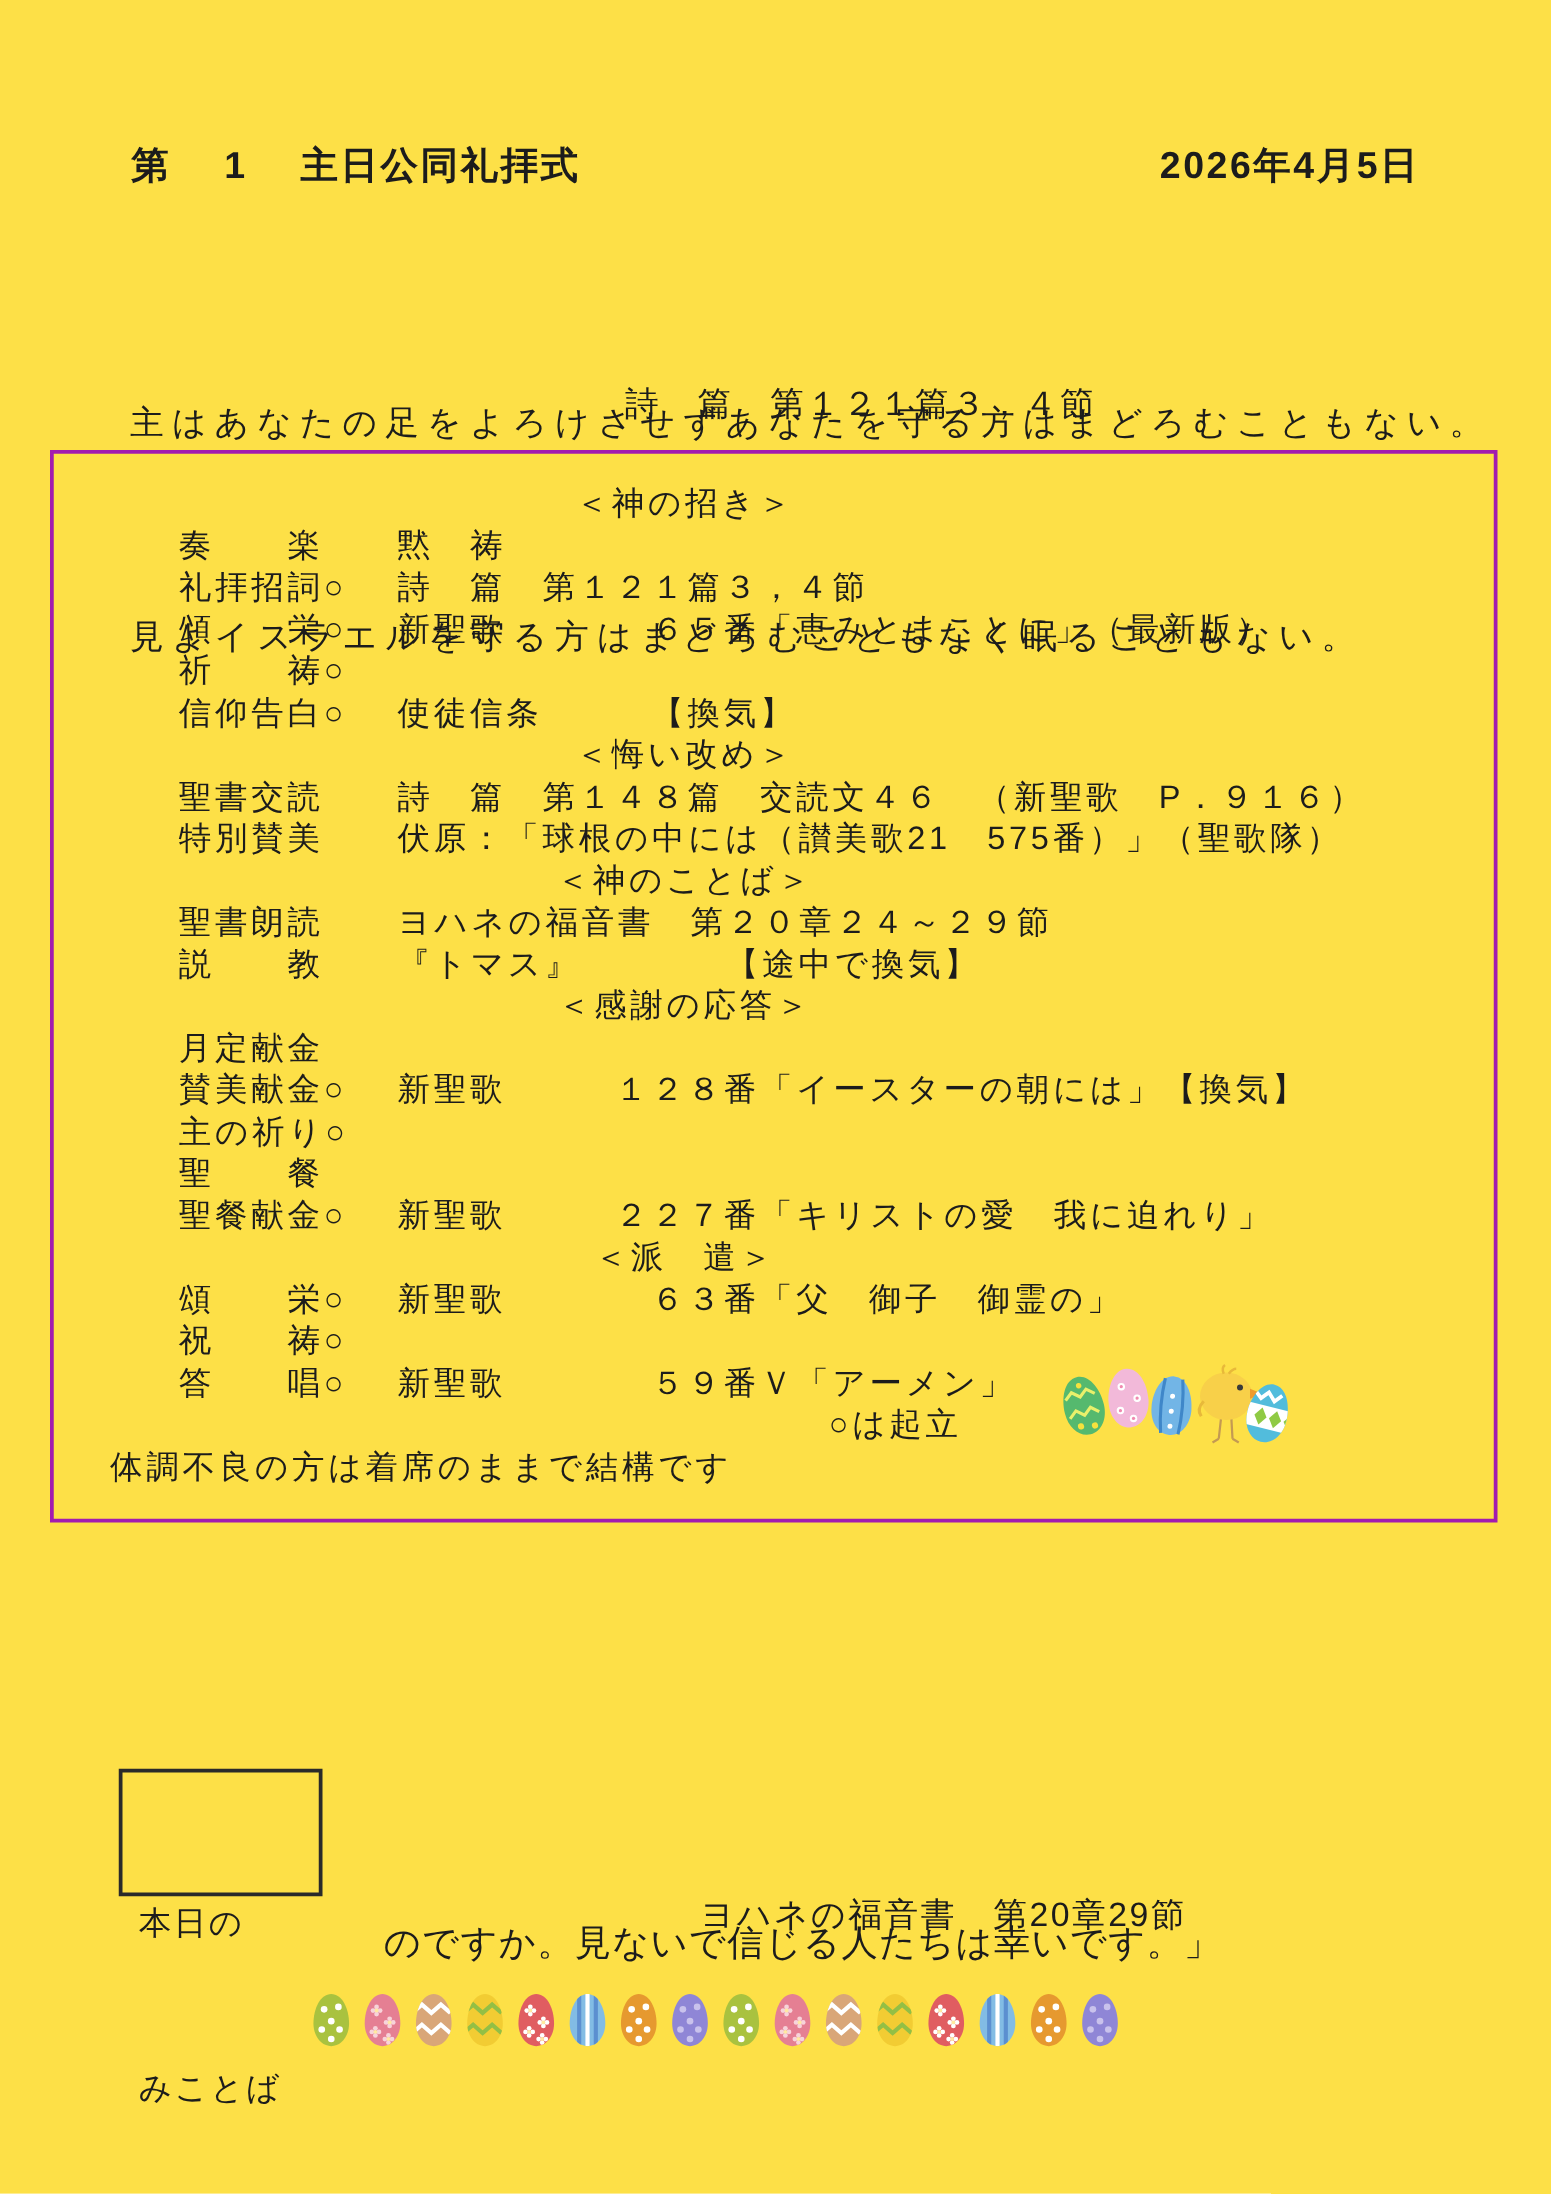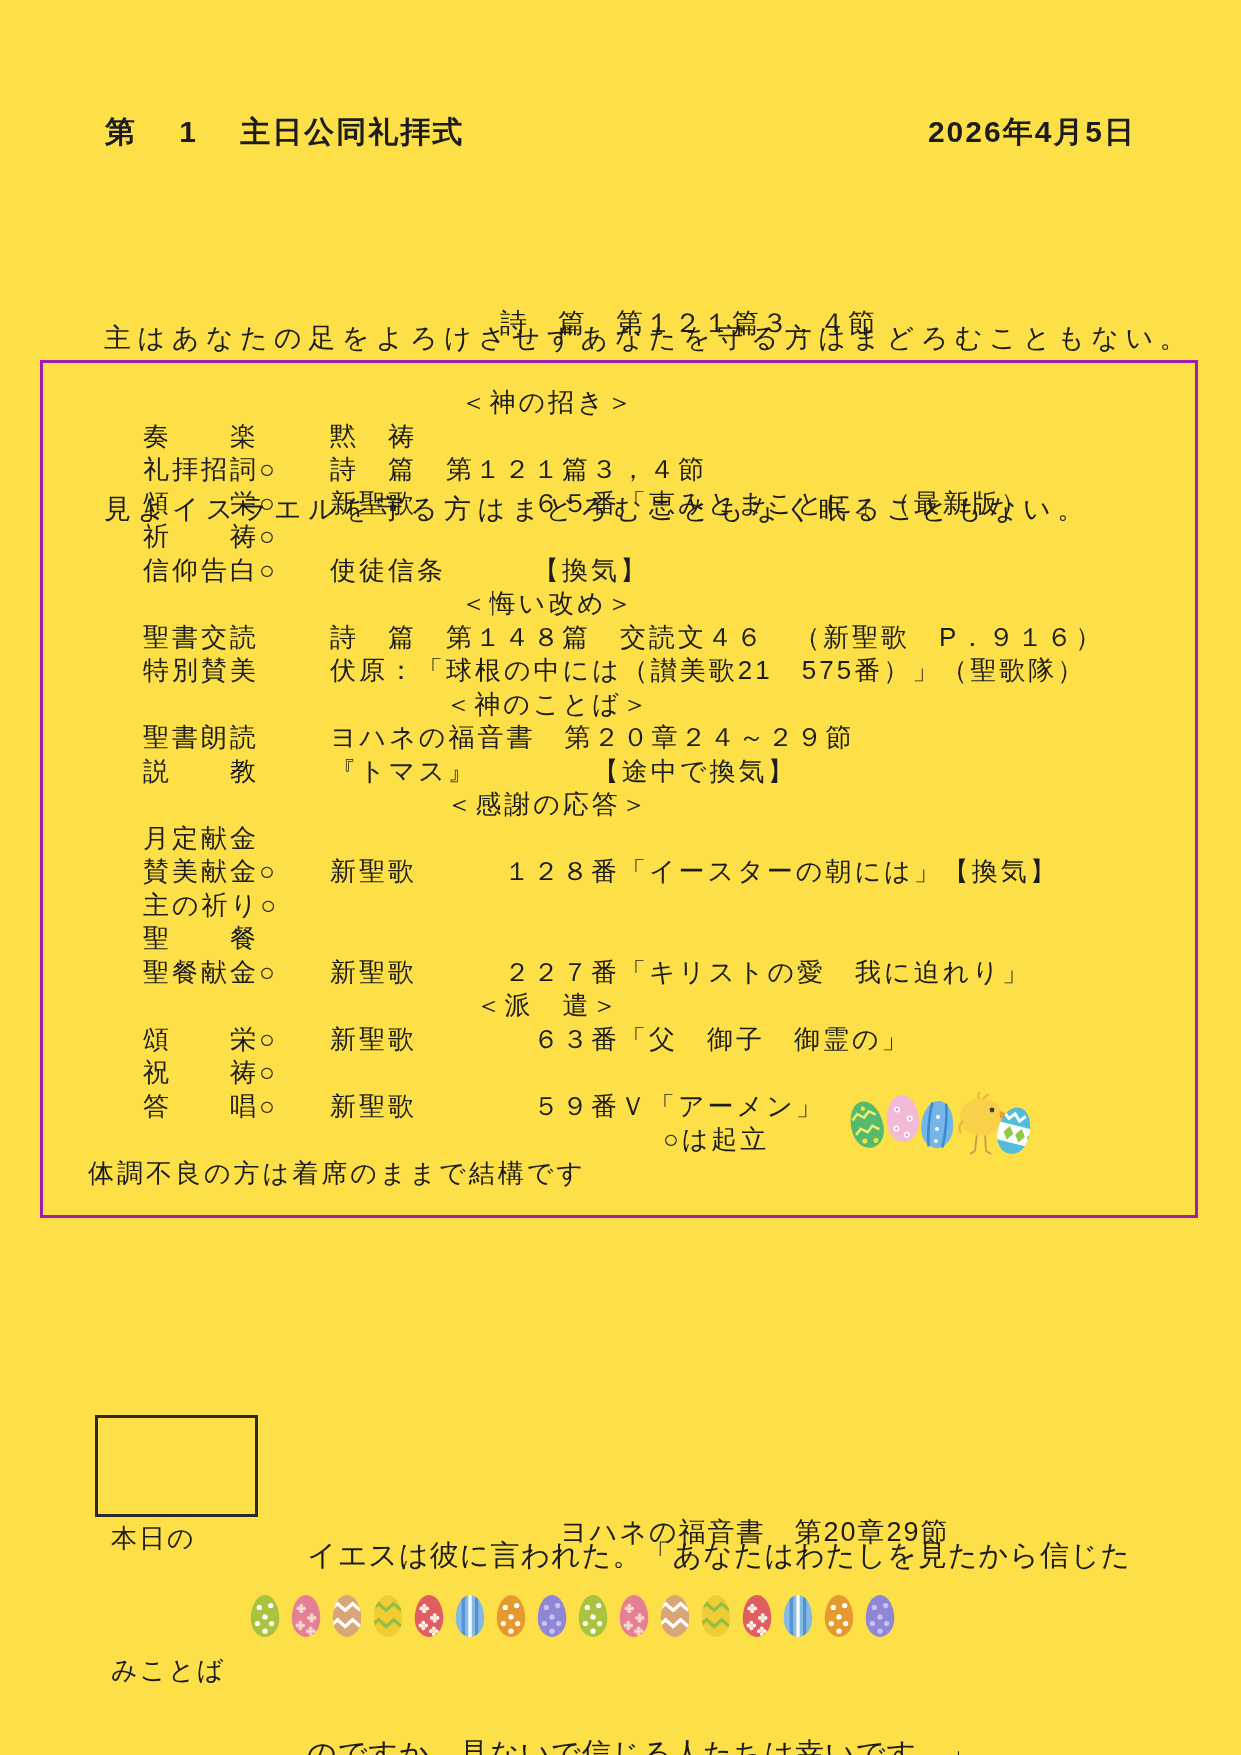--- a/index.html
+++ b/index.html
@@ -24,21 +24,21 @@
     position:absolute;left:40px;top:360px;width:1158px;height:858px;
     border:3px solid #a21caf;box-sizing:border-box;
   }
   .program-rows{
     position:absolute;left:0;top:0;right:0;
     padding-top:22px;font-size:26px;letter-spacing:3px;
   }
   .prow{height:33.5px;display:flex;white-space:pre;}
   .section-row{display:block;width:1010px;text-align:center;}
   .row-label{display:inline-block;margin-left:100px;flex:0 0 175px;width:175px;}
-  .row-content{display:inline-block;margin-left:12px;}
+  .row-content{display:inline-block;}
   .note-right{display:block;padding-left:620px;}
   .note-left{display:block;padding-left:45px;}
   .chick-illustration{position:absolute;left:798px;top:710px;width:205px;height:100px;}
   .word-box{
     position:absolute;left:95px;top:1415px;width:163px;height:102px;
     border:3px solid #2a2a2a;box-sizing:border-box;
     font-size:26px;letter-spacing:2px;padding:12px 0 0 13px;line-height:44px;white-space:pre;font-family:Liberation Mono, monospace;
   }
   .quote{
     position:absolute;left:307px;top:1390px;
@@ -157,21 +157,20 @@
       </g>
     </svg>
   </div>
 
   <div class="word-box">
     <div>本日の</div>
     <div>みことば</div>
   </div>
 
   <div class="quote">
-    <div>イエスは彼に言われた。「あなたはわたしを見たから信じた</div>
     <div>のですか。見ないで信じる人たちは幸いです。」</div>
   </div>
   <div class="quote-ref">ヨハネの福音書　第20章29節</div>
 
   <div class="egg-row">
       <svg viewBox="0 0 40 50" class="small-egg">
         <defs>
           <clipPath id="eggclip0">
             <path d="M20 3 C29 3 35 15 35 28 C35 39 28 47 20 47 C12 47 5 39 5 28 C5 15 11 3 20 3 Z"></path>
           </clipPath>

